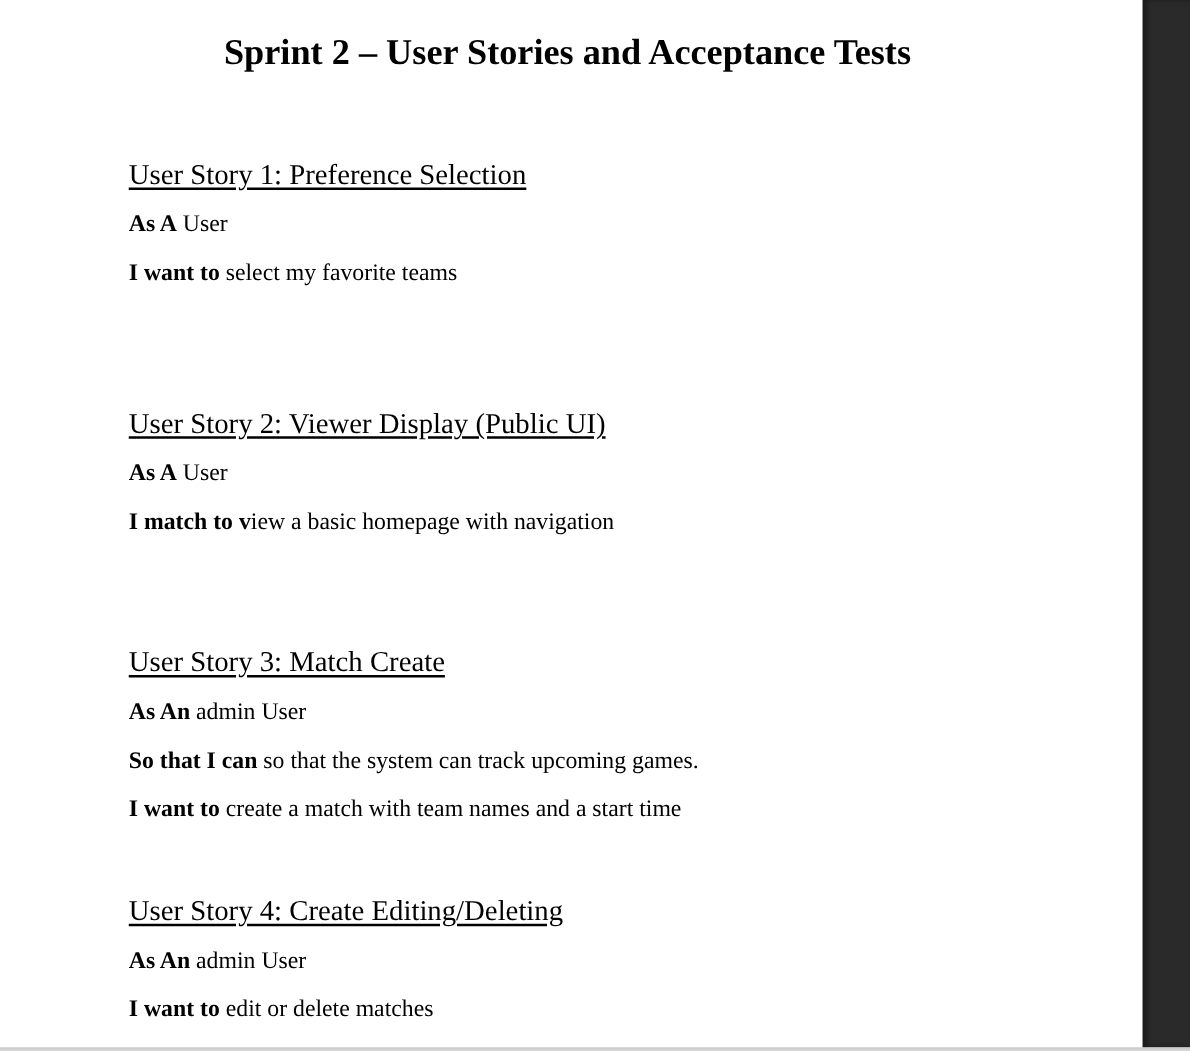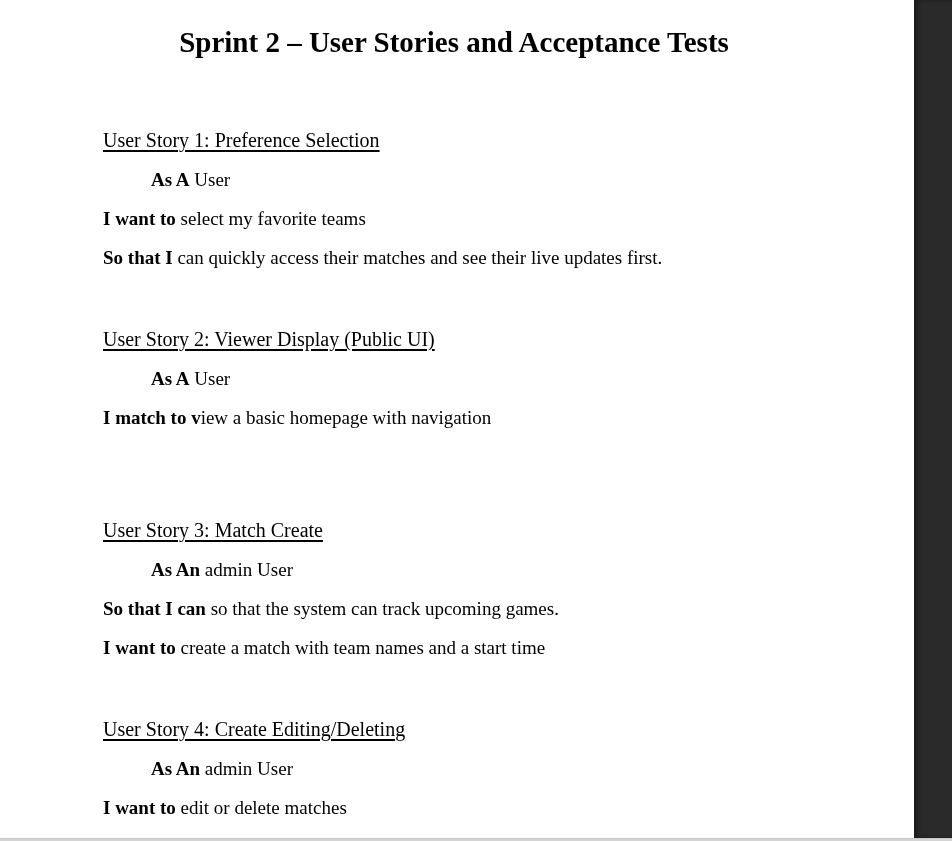--- a/index.html
+++ b/index.html
@@ -54,57 +54,54 @@
       font-weight: bold;
       font-size: 29px;
       line-height: 36px;
       margin: 0;
     }
     .story {
       position: absolute;
       left: 103px;
     }
     .story-heading {
-      font-size: 20px;
+      font-size: 23px;
       line-height: 28px;
       text-decoration: underline;
       text-underline-offset: 3px;
       text-decoration-thickness: 1.5px;
       margin: 0;
       font-weight: normal;
       white-space: nowrap;
     }
     .story-line {
       font-size: 19px;
       line-height: 24px;
       margin: 0;
       white-space: nowrap;
     }
     .story-line .kw { font-weight: bold; }
-    .line-1 { margin-top: 14px; margin-left: 48px; }
+    .line-1 { margin-top: 14px; }
     .line-n { margin-top: 15px; }
   </style>
 </head>
 <body>
 
 <div class="viewport">
   <div class="page">
 
     <h1 class="doc-title">Sprint 2 – User Stories and Acceptance Tests</h1>
 
     <section class="story" style="top:126px;">
       <h2 class="story-heading">User Story 1: Preference Selection</h2>
       <p class="story-line line-1">
         <span class="kw">As A</span><span> User</span>
       </p>
       <p class="story-line line-n">
         <span class="kw">I want to</span><span> select my favorite teams</span>
-      </p>
-      <p class="story-line line-n">
-        <span class="kw">So that I</span><span> can quickly access their matches and see their live updates first.</span>
       </p>
     </section>
 
     <section class="story" style="top:325px;">
       <h2 class="story-heading">User Story 2: Viewer Display (Public UI)</h2>
       <p class="story-line line-1">
         <span class="kw">As A</span><span> User</span>
       </p>
       <p class="story-line line-n">
         <span class="kw">I match to v</span><span>iew a basic homepage with navigation</span>

